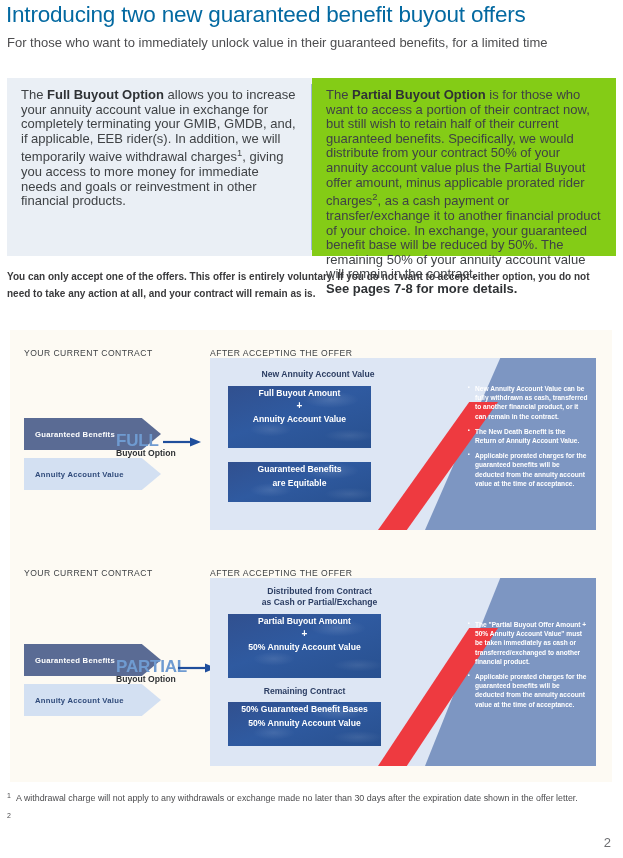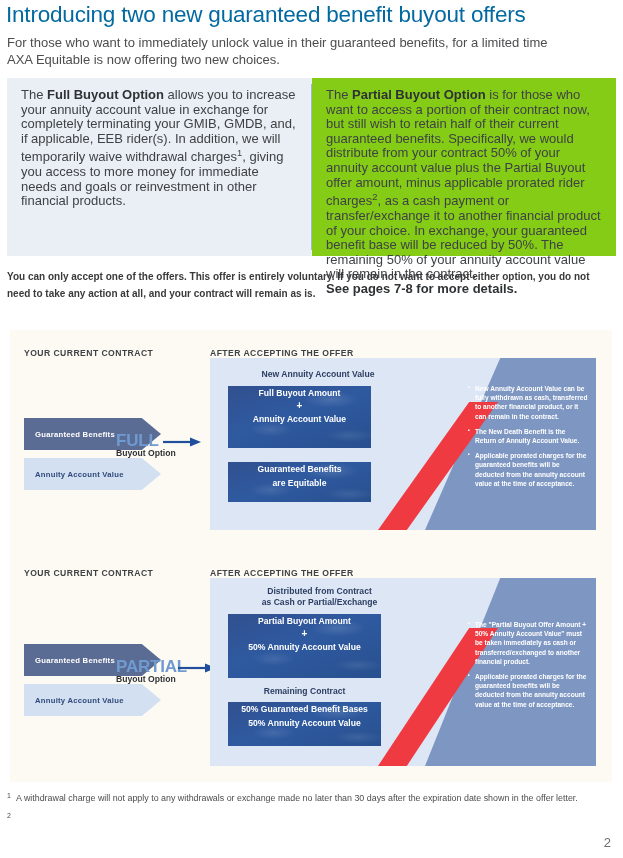--- a/index.html
+++ b/index.html
@@ -83,21 +83,21 @@
     width: 602px; height: 452px;
     background: #fdfaf3;
   }
   .diagram { position: absolute; left: 0; width: 602px; }
   .diagram.one { top: 8px;  height: 200px; }
   .diagram.two { top: 228px; height: 215px; }
 
   .col-head {
     position: absolute;
     font-size: 8.6px;
-    font-weight: bold;
+    font-weight: normal;
     letter-spacing: 0.45px;
     color: #3f4245;
     white-space: nowrap;
   }
   .col-head.left  { left: 14px; top: 10px; }
   .col-head.right { left: 200px; top: 10px; }
 
   
   .chip {
     position: absolute;
@@ -229,21 +229,20 @@
     color: #6d6e71;
   }
 </style>
 </head>
 <body>
 
 <div class="headline">Introducing two new guaranteed benefit buyout offers</div>
 
 <div class="intro">
   <span>For those who want to immediately unlock value in their guaranteed benefits, for a limited time</span><br>
-  <span>AXA Equitable is now offering two new choices.</span>
 </div>
 
 <div class="options">
 
   <div class="opt-col left">
     <p><span>The </span><b>Full Buyout Option</b><span> allows you to increase your annuity account value in exchange for completely terminating your GMIB, GMDB, and, if applicable, EEB rider(s). In addition, we will temporarily waive withdrawal charges</span><sup>1</sup><span>, giving you access to more money for immediate needs and goals or reinvestment in other financial products.</span></p>
   </div>
 
   <div class="opt-divider"></div>
 

